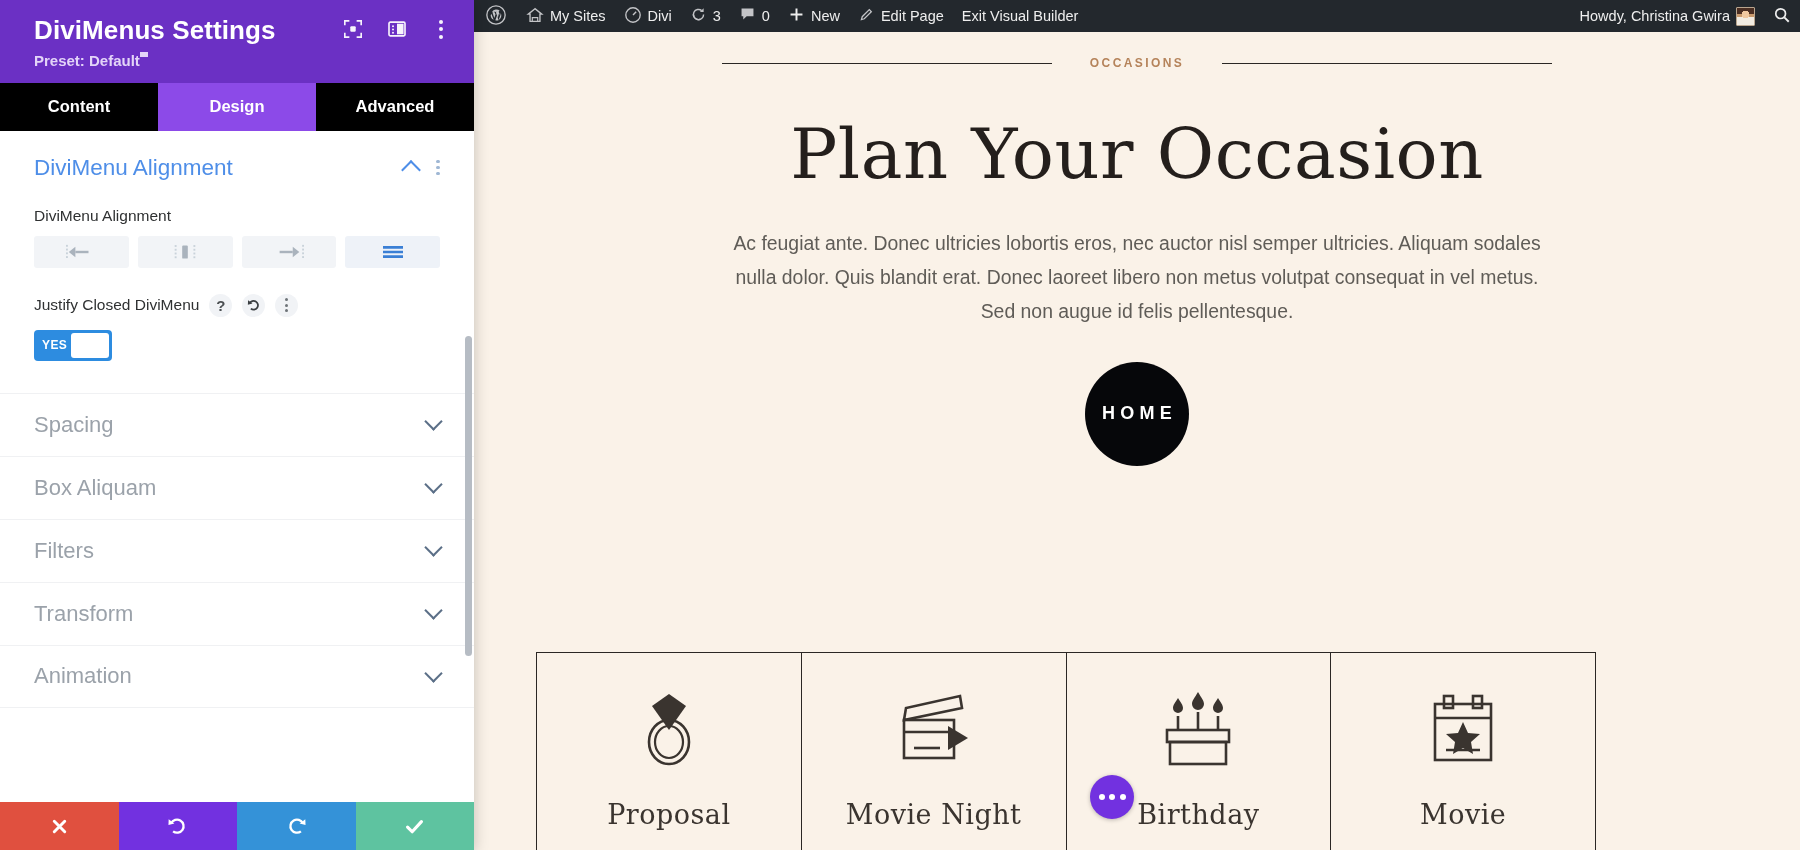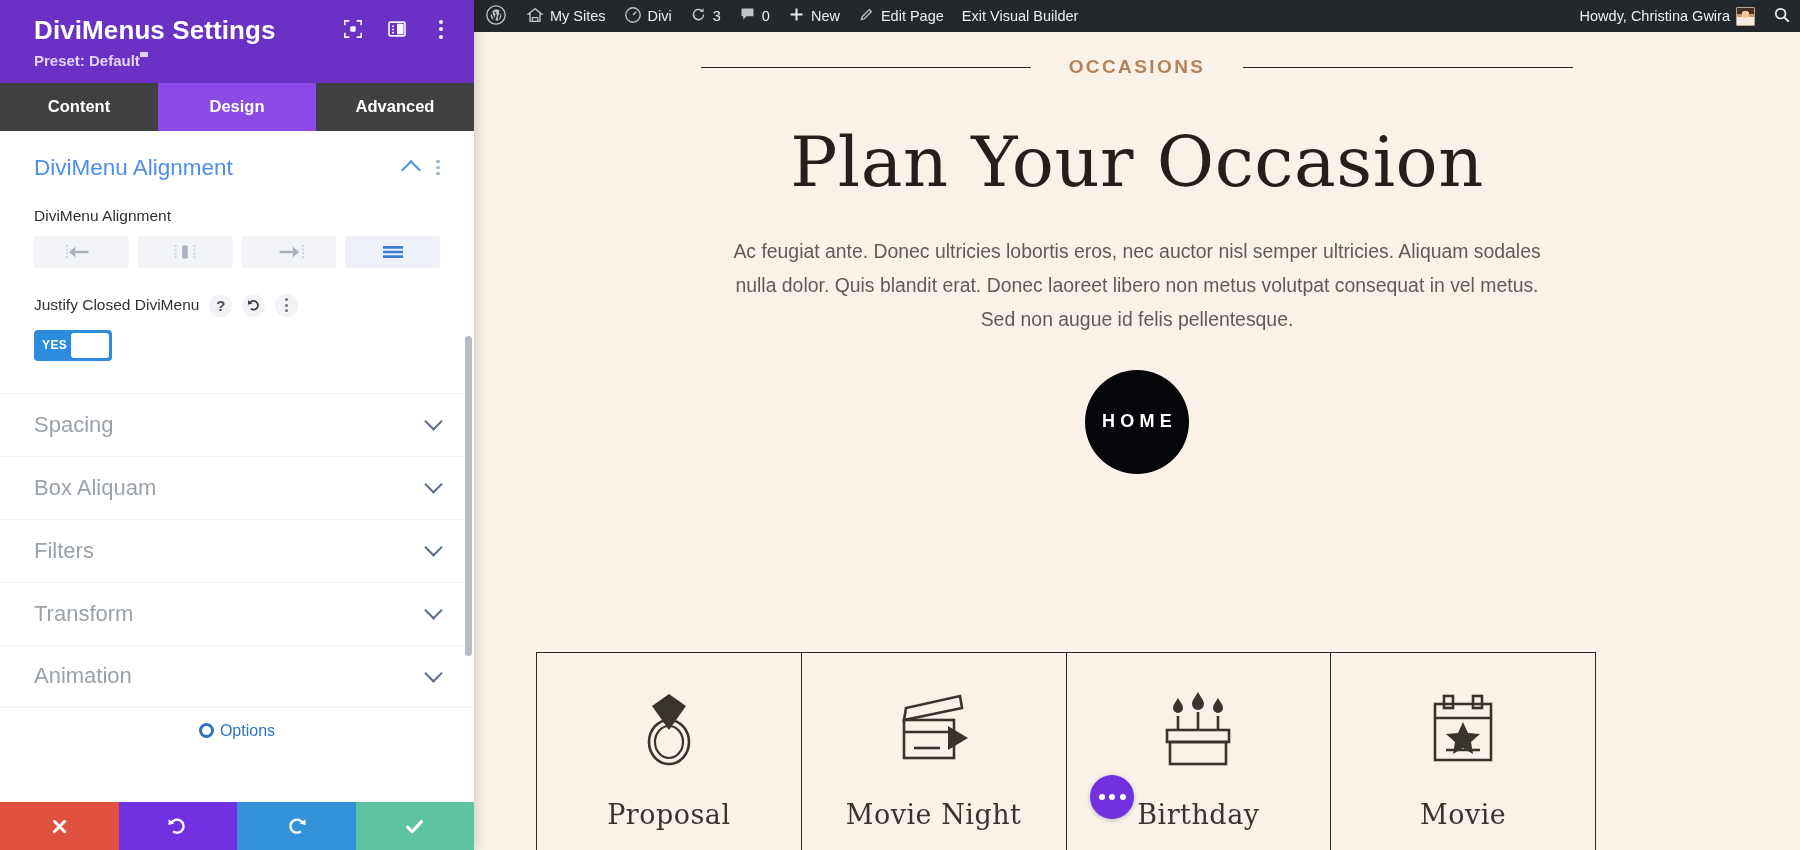--- a/index.html
+++ b/index.html
@@ -40,21 +40,21 @@
   #canvas {
     position: absolute; left: 474px; top: 32px; width: 1326px; height: 818px;
     background: #faf2e8; overflow: hidden;
   }
   .occ-rule-wrap {
     display: flex; align-items: center; justify-content: center;
     gap: 38px; margin-top: 24px;
   }
   .occ-line { height: 1px; background: #2a2724; width: 330px; }
   .occ-label {
-    color: #b5835a; font-size: 19px; font-weight: 700;
+    color: #b5835a; font-size: 12px; font-weight: 700;
     letter-spacing: 2.4px;
   }
   h1.page-title {
     font-family: "DejaVu Serif", serif;
     font-weight: 400;
     font-size: 70px;
     line-height: 1.05;
     text-align: center;
     color: #241f1c;
     margin-top: 48px;
@@ -124,21 +124,21 @@
   .st-preset {
     margin-top: 7px; font-size: 15px; font-weight: 700;
     color: #e3d4f8; display: flex; align-items: flex-start; 
   }
   .caret-dn { width: 0; height: 0; border-left: 4.5px solid #e3d4f8; border-right: 4.5px solid #e3d4f8; border-top: 5px solid #e3d4f8; display:inline-block; }
   .st-head-icons { position: absolute; right: 22px; top: 18px; display: flex; align-items: center; gap: 22px; }
   .hdr-icn { width: 22px; height: 22px; opacity: .95; display: flex; align-items: center; justify-content: center; }
   .kebab { display: flex; flex-direction: column; gap: 3.5px; align-items: center; width: 22px; }
   .kebab i { width: 4px; height: 4px; border-radius: 50%; background: #fff; display: block; }
 
-  .st-tabs { display: flex; background: #404040; flex: 0 0 auto; }
+  .st-tabs { display: flex; background: #000000; flex: 0 0 auto; }
   .st-tab {
     flex: 1 1 0; text-align: center; padding: 14px 0 15px;
     color: #fff; font-size: 16.5px; font-weight: 700;
   }
   .st-tab.active { background: #8c4ae8; }
 
   .st-body { flex: 1 1 auto; position: relative; overflow: hidden; background: #fff; }
 
   .grp-open { padding: 24px 34px 0 34px; }
   .grp-open-head {
@@ -554,24 +554,20 @@
       </div>
       <div class="acc-row">
         <span class="acc-title">Transform</span>
         <span class="chev-dn"></span>
       </div>
       <div class="acc-row last-border">
         <span class="acc-title">Animation</span>
         <span class="chev-dn"></span>
       </div>
 
-      <div class="covered-link">
-        <span class="gear"></span>
-        <span>Options</span>
-      </div>
 
       <div class="st-scrollbar"></div>
     </div>
 
     <div class="st-footer">
       <div class="ft-x">
         <svg width="19" height="19" viewBox="0 0 20 20">
             <path d="M4.5 4.5 15.5 15.5M15.5 4.5 4.5 15.5" stroke="#fff" stroke-width="3.1" fill="none" stroke-linecap="round"></path>
           </svg>
       </div>

